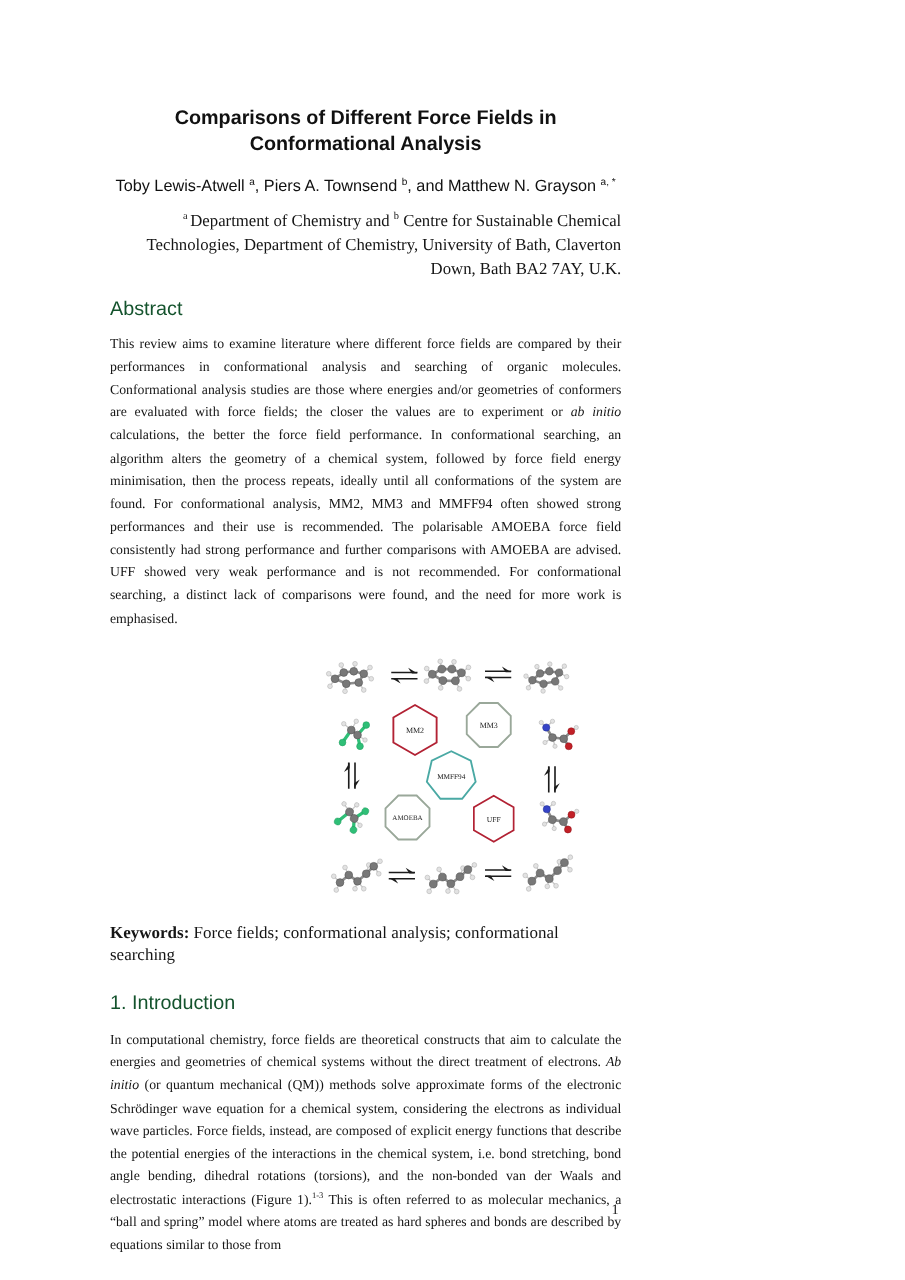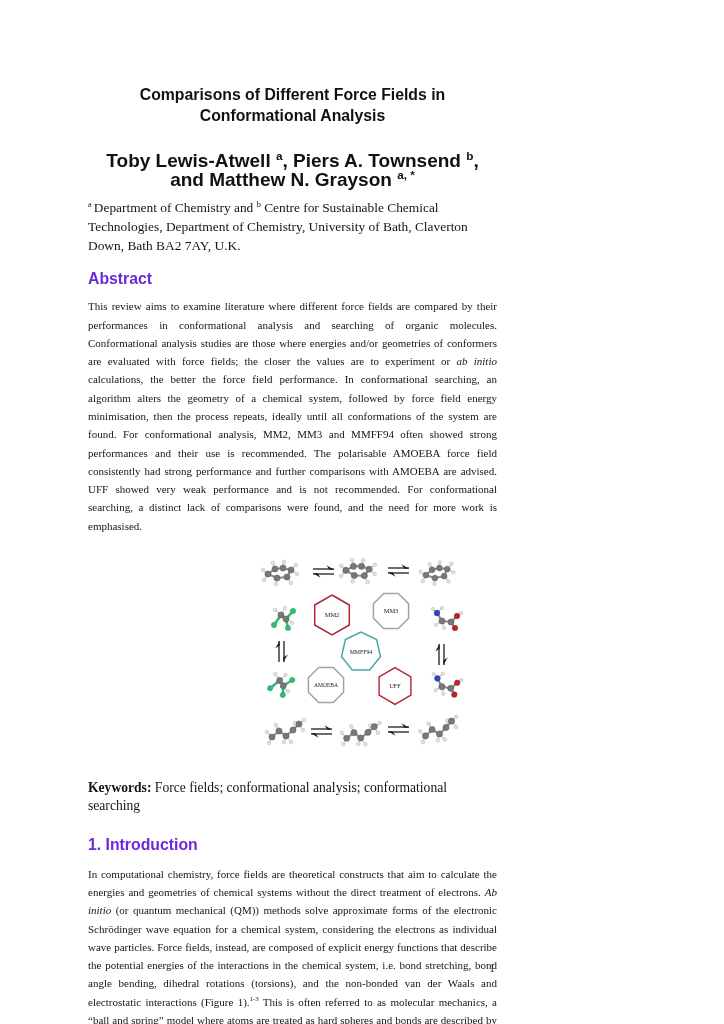--- a/index.html
+++ b/index.html
@@ -14,44 +14,44 @@
     font-family: "Liberation Serif", "DejaVu Serif", serif;
   }
   .title {
     margin: 0; padding-top: 85px;
     font-family: "Liberation Sans", "DejaVu Sans", sans-serif;
     font-weight: bold; font-size: 15.8px; line-height: 20.8px;
     text-align: center; color: #111;
   }
   .title span { display: block; }
   .authors {
-    margin-top: 24px;
+    margin-top: 12px;
     font-family: "Liberation Sans", "DejaVu Sans", sans-serif;
-    font-weight: bold; font-size: 19px; line-height: 19px;
+    font-weight: normal; font-size: 13px; line-height: 19px;
     text-align: center; color: #111;
   }
   .affiliation {
     margin-top: 9px;
     font-size: 13.4px; line-height: 19.2px;
-    text-align: left;
+    text-align: right;
   }
   .section-heading {
     margin: 0; margin-top: 13px;
     font-family: "Liberation Sans", "DejaVu Sans", sans-serif;
-    font-weight: bold; font-size: 15.8px; line-height: 21px;
-    text-align: left; color: #6d28d9;
+    font-weight: normal; font-size: 15.8px; line-height: 21px;
+    text-align: left; color: #14532d;
   }
   .body-par {
     margin: 0; margin-top: 8px;
     font-size: 11px; line-height: 18.3px;
     text-align: justify;
   }
   sup { font-size: 0.62em; vertical-align: super; line-height: 0; }
   .figure-wrap { margin-top: 10px; margin-left: 150px; width: 256px; }
-  .keywords { margin-top: 20px; font-size: 13.6px; line-height: 18.3px; text-align: left; }
+  .keywords { margin-top: 8px; font-size: 13.6px; line-height: 18.3px; text-align: left; }
   .intro-heading { margin-top: 18px; }
   .intro-par { margin-top: 10px; }
   .page-number {
     position: absolute; right: 89px; top: 962px;
     font-size: 11.5px; color: #222;
   }
   
   .bond   { stroke: #8c8c8c; stroke-width: 2.1; stroke-linecap: round; fill: none; }
   .hbond  { stroke: #c9c9c9; stroke-width: 1.1; stroke-linecap: round; fill: none; }
   .gbond  { stroke: #2fbf77; stroke-width: 2.6; stroke-linecap: round; fill: none; }

